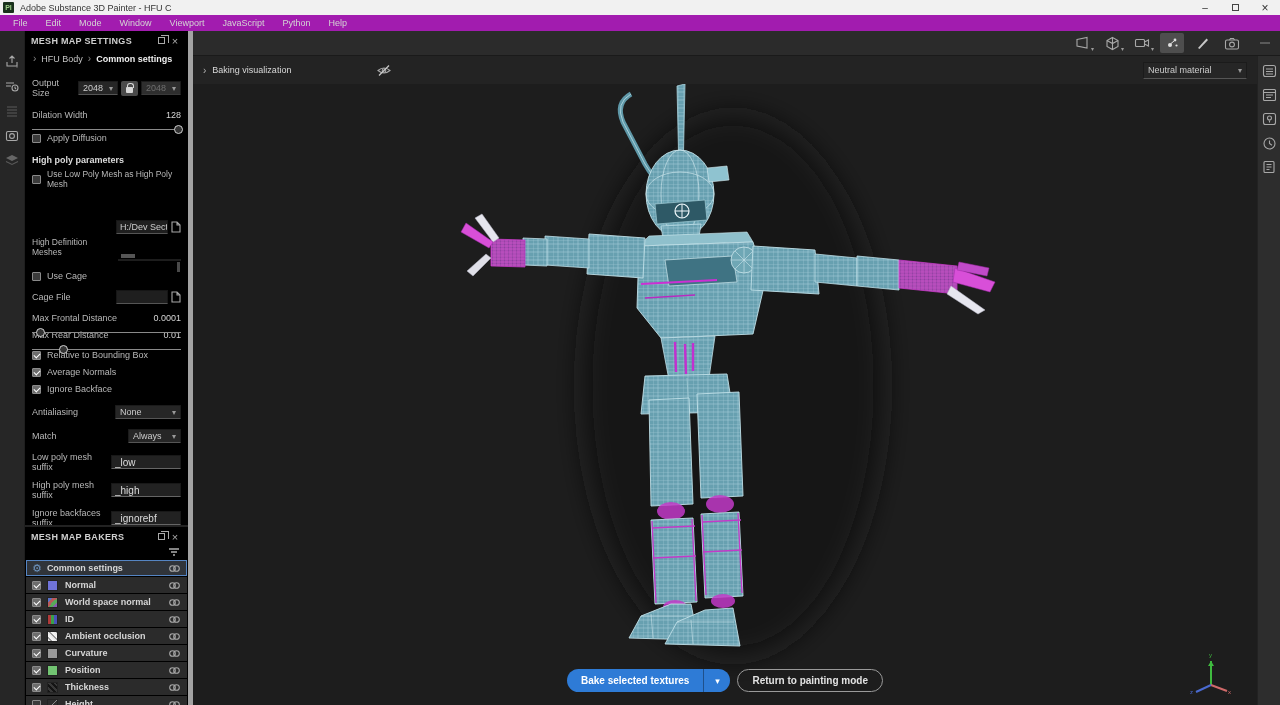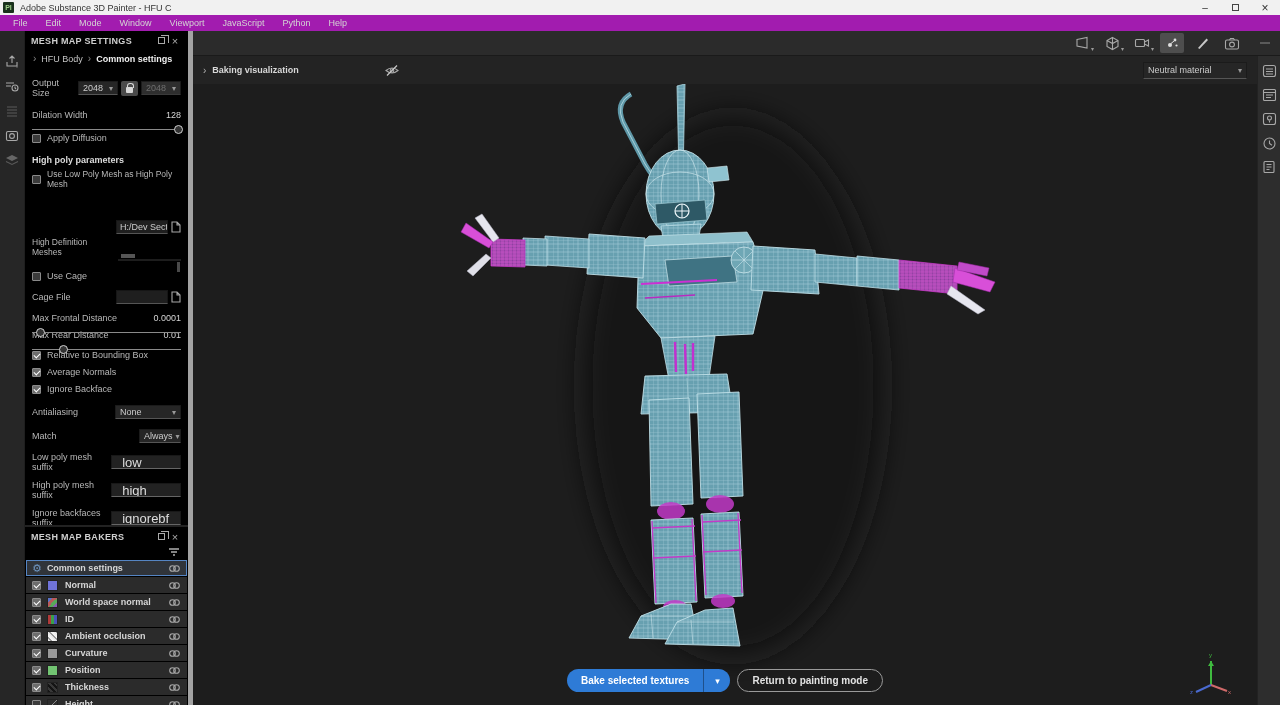--- a/index.html
+++ b/index.html
@@ -73,21 +73,21 @@
 
   .value-box { background:#1f1f1f; border:1px solid #161616; border-bottom:1px solid #555; height:14px;
     display:flex; align-items:center; padding:0 3px; color:#ccc; overflow:hidden; white-space:nowrap; }
   .file-icon { margin-left:3px; flex-shrink:0; }
   .list-box { width:63px; height:56px; background:#252525; border:1px solid #1d1d1d; margin:2px 7px 0 auto;
     position:relative; }
   .list-box .hscroll { position:absolute; left:2px; bottom:2px; width:14px; height:4px; background:#555; }
   .list-box .vscroll { position:absolute; right:-0px; top:2px; width:3px; height:10px; background:#4a4a4a; }
 
   .text-input { width:70px; height:14px; background:#222; border:1px solid #181818; border-bottom:1px solid #666;
-    color:#ddd; font-size:13px; font-family:inherit; padding:0 3px; }
+    color:#ddd; font-size:10px; font-family:inherit; padding:0 3px; }
 
   
   .bakers-panel { flex:1; overflow:hidden; display:flex; flex-direction:column; border-top:2px solid #222; }
   .filter-row { display:flex; justify-content:flex-end; padding:2px 8px 3px 0; }
   .baker-list { flex:1; overflow:hidden; padding:0 1px; }
   .baker-row { height:16px; background:#2b2b2b; margin-bottom:1px; display:flex; align-items:center;
     padding:0 5px; border:1px solid transparent; }
   .baker-row.on { border:1px solid #5585c4; background:#30343a; }
   .baker-row .blabel { flex:1; font-weight:bold; color:#d6d6d6; margin-left:3px; }
   .gear-glyph { color:#6f96c2; font-size:11px; line-height:10px; margin-right:2px; }
@@ -104,21 +104,21 @@
   .tool-btn { width:24px; height:20px; display:flex; align-items:center; justify-content:center;
     border-radius:2px; position:relative; }
   .tool-btn.active { background:#4e4e4e; }
   .tool-btn .mini-chev { position:absolute; right:0px; bottom:1px; color:#9a9a9a; font-size:6px; line-height:6px; }
   .toolbar-end-dash { width:10px; height:2px; background:#5a5a5a; margin-left:10px; }
 
   
   .viewport { flex:1; position:relative; background:#1d1d1d; overflow:hidden; }
   .vp-header { height:28px; background:#232323; display:flex; align-items:center; padding:0 10px; position:relative; z-index:3; }
   .vp-collapse { color:#b0b0b0; font-size:10px; margin-right:6px; }
-  .vp-title { font-weight:bold; color:#d8d8d8; }
+  .vp-title { font-weight:normal; color:#d8d8d8; }
   .vp-eye { margin-left:85px; display:flex; align-items:center; }
   .vp-material { margin-left:auto; width:104px; height:17px; }
   .robot-svg { position:absolute; inset:0; z-index:1; }
 
   .bake-bar { position:absolute; left:0; right:0; bottom:13px; display:flex; justify-content:center; gap:7px; z-index:4; }
   .bake-btn { display:flex; align-items:stretch; background:#2e7bd6; border-radius:12px; overflow:hidden; height:23px; }
   .bake-main { display:flex; align-items:center; padding:0 14px; color:#fff; font-weight:bold; font-size:10px; }
   .bake-div { width:1px; background:rgba(0,0,0,.35); }
   .bake-chev { width:26px; display:flex; align-items:center; justify-content:center; color:#fff; font-size:9px; }
   .return-btn { height:23px; border:1px solid #9a9a9a; border-radius:12px; display:flex; align-items:center;
@@ -312,21 +312,21 @@
 
       <div class="row" style="margin-top:11px;">
         <span class="lbl">Antialiasing</span>
         <div class="select" style="width:66px;">
           <span class="sel-val">None</span>
           <span class="chev">▾</span>
         </div>
       </div>
       <div class="row" style="margin-top:10px;">
         <span class="lbl">Match</span>
-        <div class="select" style="width:42px;">
+        <div class="select" style="width:53px;">
           <span class="sel-val">Always</span>
           <span class="chev">▾</span>
         </div>
       </div>
 
       <div class="row" style="margin-top:9px;">
         <span class="lbl">Low poly mesh suffix</span>
         <input class="text-input" value="_low" style="">
       </div>
       <div class="row" style="margin-top:8px;">

